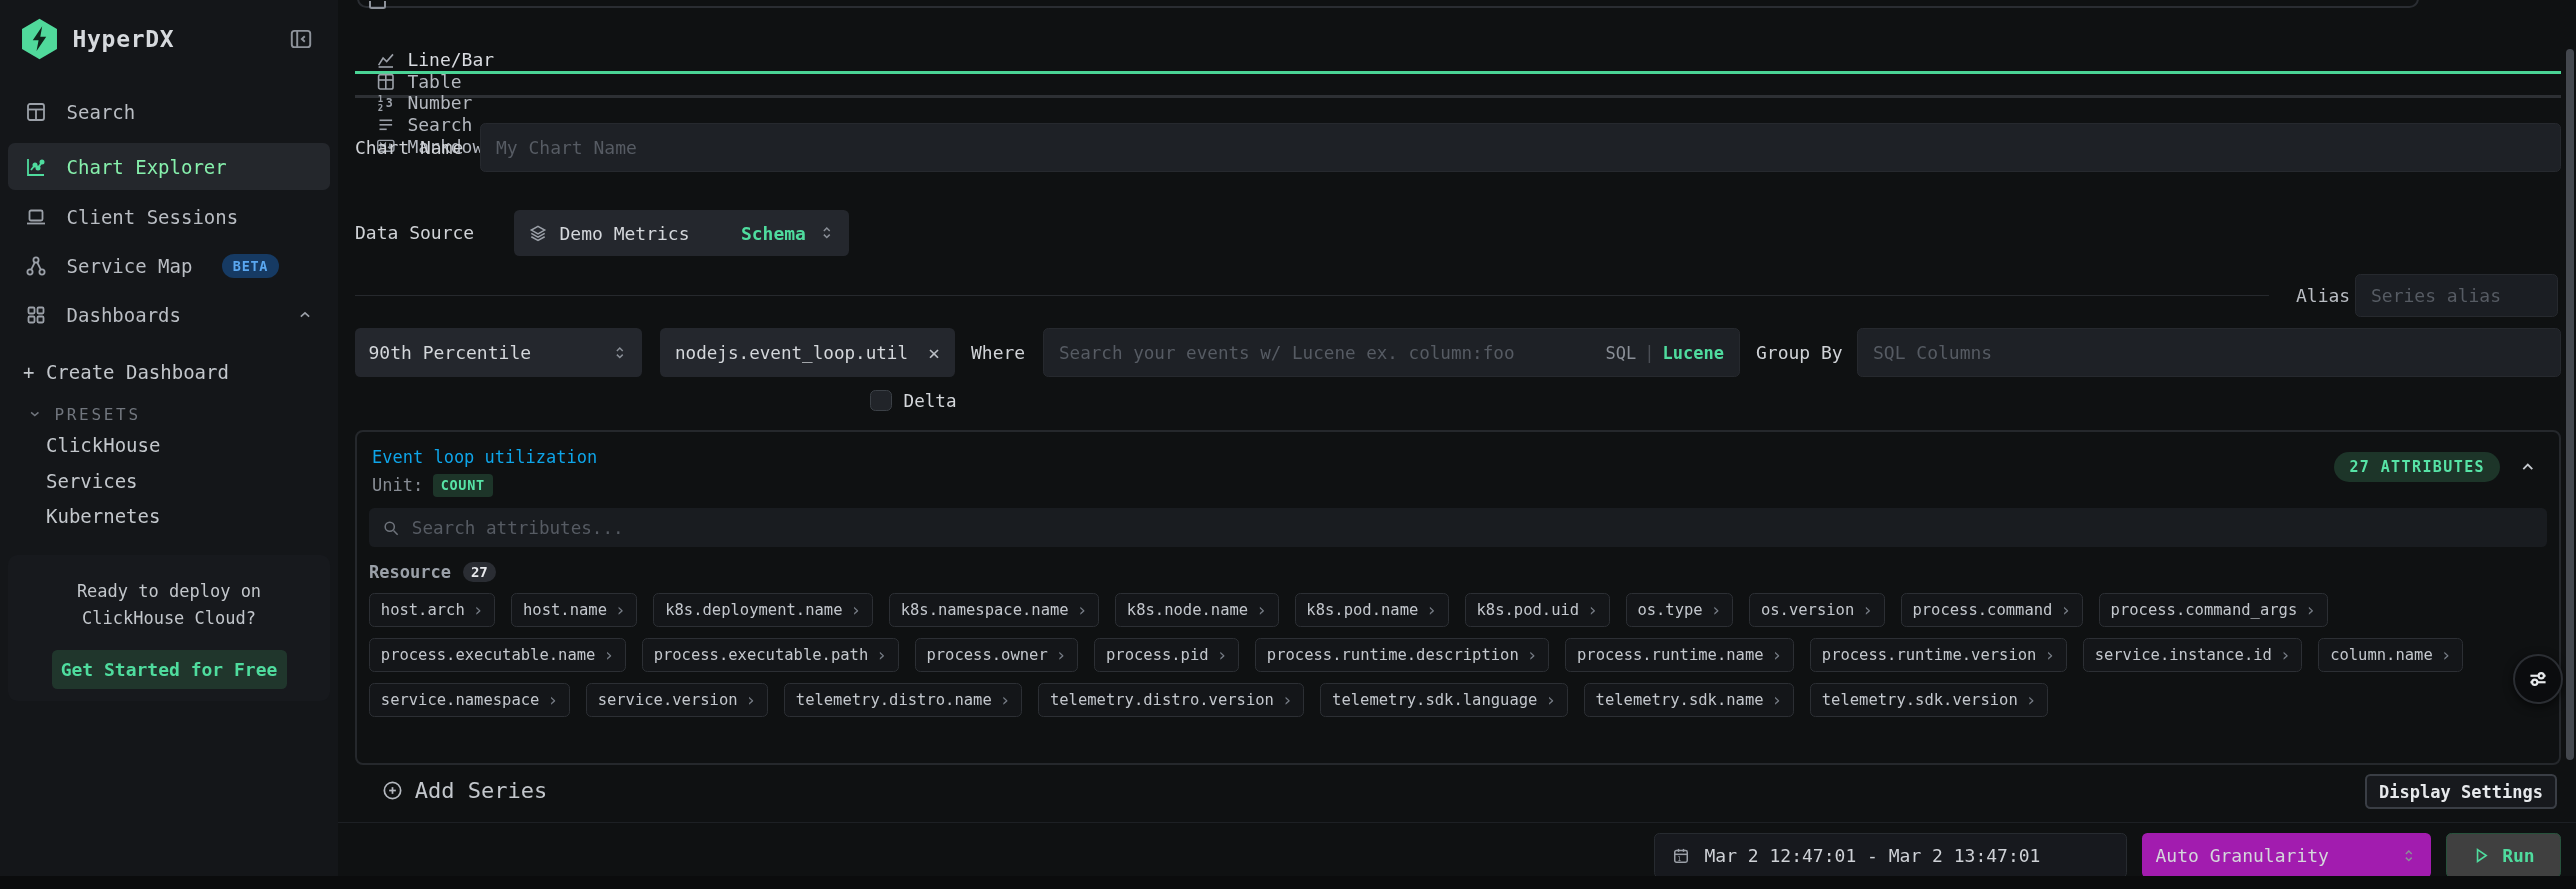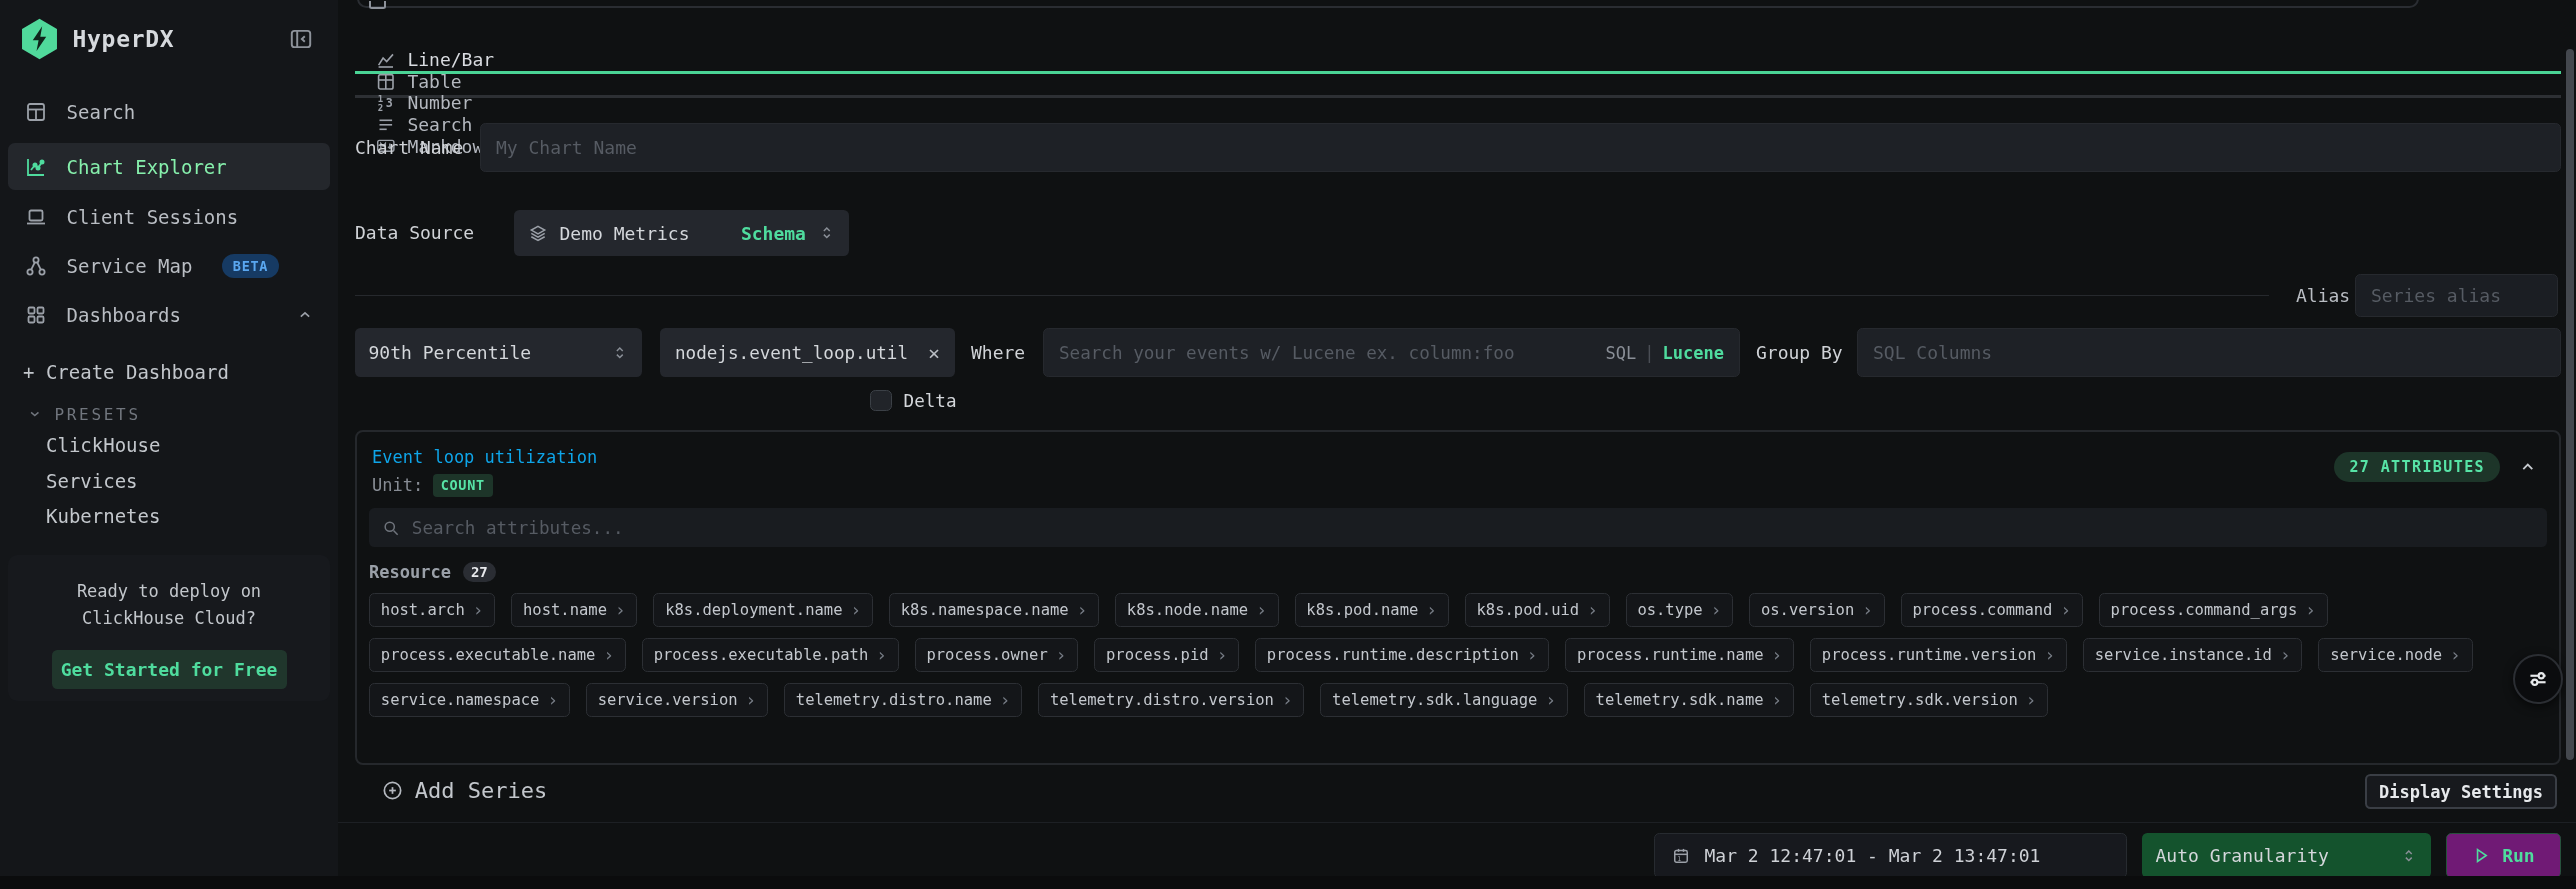--- a/index.html
+++ b/index.html
@@ -79,22 +79,22 @@
   .chips-wrap { position:absolute; left:12px; right:20px; top:161px; display:flex; flex-wrap:wrap; column-gap:16px; row-gap:10.8px; }
   .attr-chip { display:flex; align-items:center; height:34px; padding:0 10.8px; background:#141619; border:1.4px solid #2c2f34; border-radius:5.4px; font-size:15.5px; color:#c3c7cd; cursor:pointer; white-space:nowrap; }
   .chip-caret { margin-left:8px; color:#767c85; font-size:17.6px; }
   
   .add-series { position:absolute; left:43px; top:774px; height:32px; display:flex; align-items:center; gap:10.8px; font-size:22px; color:#c3c7cc; cursor:pointer; }
   .add-series .plus-icon { display:flex; color:#b4b8bf; }
   .display-settings { position:absolute; left:2027px; width:192px; top:774px; height:35px; background:#17191d; border:2px solid #3a3e45; border-radius:5.4px; color:#e7e9ec; font-family:inherit; font-size:17px; font-weight:bold; cursor:pointer; }
   .footer-divider { position:absolute; left:0; right:0; top:822px; height:1.4px; background:#1d2024; }
   .date-range { position:absolute; left:1316px; width:473px; top:833px; height:45px; background:#17191e; border:1.4px solid #272b30; border-radius:5.4px; display:flex; align-items:center; gap:13.5px; padding:0 16px; font-size:18px; color:#ced1d6; cursor:pointer; }
   .date-range .cal-icon { display:flex; color:#9ba0a8; }
-  .granularity { left:1804px; width:289px; top:833px; height:45px; background:#14532d; }
-  .run-btn { position:absolute; left:2108px; width:115px; top:833px; height:45px; background:#701a75; border:1.4px solid #27523c; border-radius:5.4px; display:flex; align-items:center; justify-content:center; gap:10.8px; color:#4fdc9e; font-family:inherit; font-size:18px; font-weight:bold; cursor:pointer; }
+  .granularity { left:1804px; width:289px; top:833px; height:45px; background:#a21caf; }
+  .run-btn { position:absolute; left:2108px; width:115px; top:833px; height:45px; background:#404040; border:1.4px solid #27523c; border-radius:5.4px; display:flex; align-items:center; justify-content:center; gap:10.8px; color:#4fdc9e; font-family:inherit; font-size:18px; font-weight:bold; cursor:pointer; }
   .fab { position:absolute; left:2175px; top:654px; width:50px; height:50px; border-radius:50%; background:#0b0c0e; border:2px solid #2b2e33; display:flex; align-items:center; justify-content:center; cursor:pointer; box-shadow:0 2.7px 9.5px rgba(0,0,0,.6); }
   .scrollbar-thumb { position:absolute; right:2px; top:49px; width:8px; height:711px; background:#44484e; border-radius:4px; cursor:grab; }
 </style>
 </head>
 <body>
 
 <div class="app">
 
   <aside class="sidebar">
     <div class="logo-row">
@@ -434,21 +434,21 @@
             <span>process.runtime.version</span>
             <span class="chip-caret">›</span>
           </span>
 
           <span class="attr-chip">
             <span>service.instance.id</span>
             <span class="chip-caret">›</span>
           </span>
 
           <span class="attr-chip">
-            <span>service.node</span>
+            <span>column.name</span>
             <span class="chip-caret">›</span>
           </span>
 
           <span class="attr-chip">
             <span>service.namespace</span>
             <span class="chip-caret">›</span>
           </span>
 
           <span class="attr-chip">
             <span>service.version</span>

